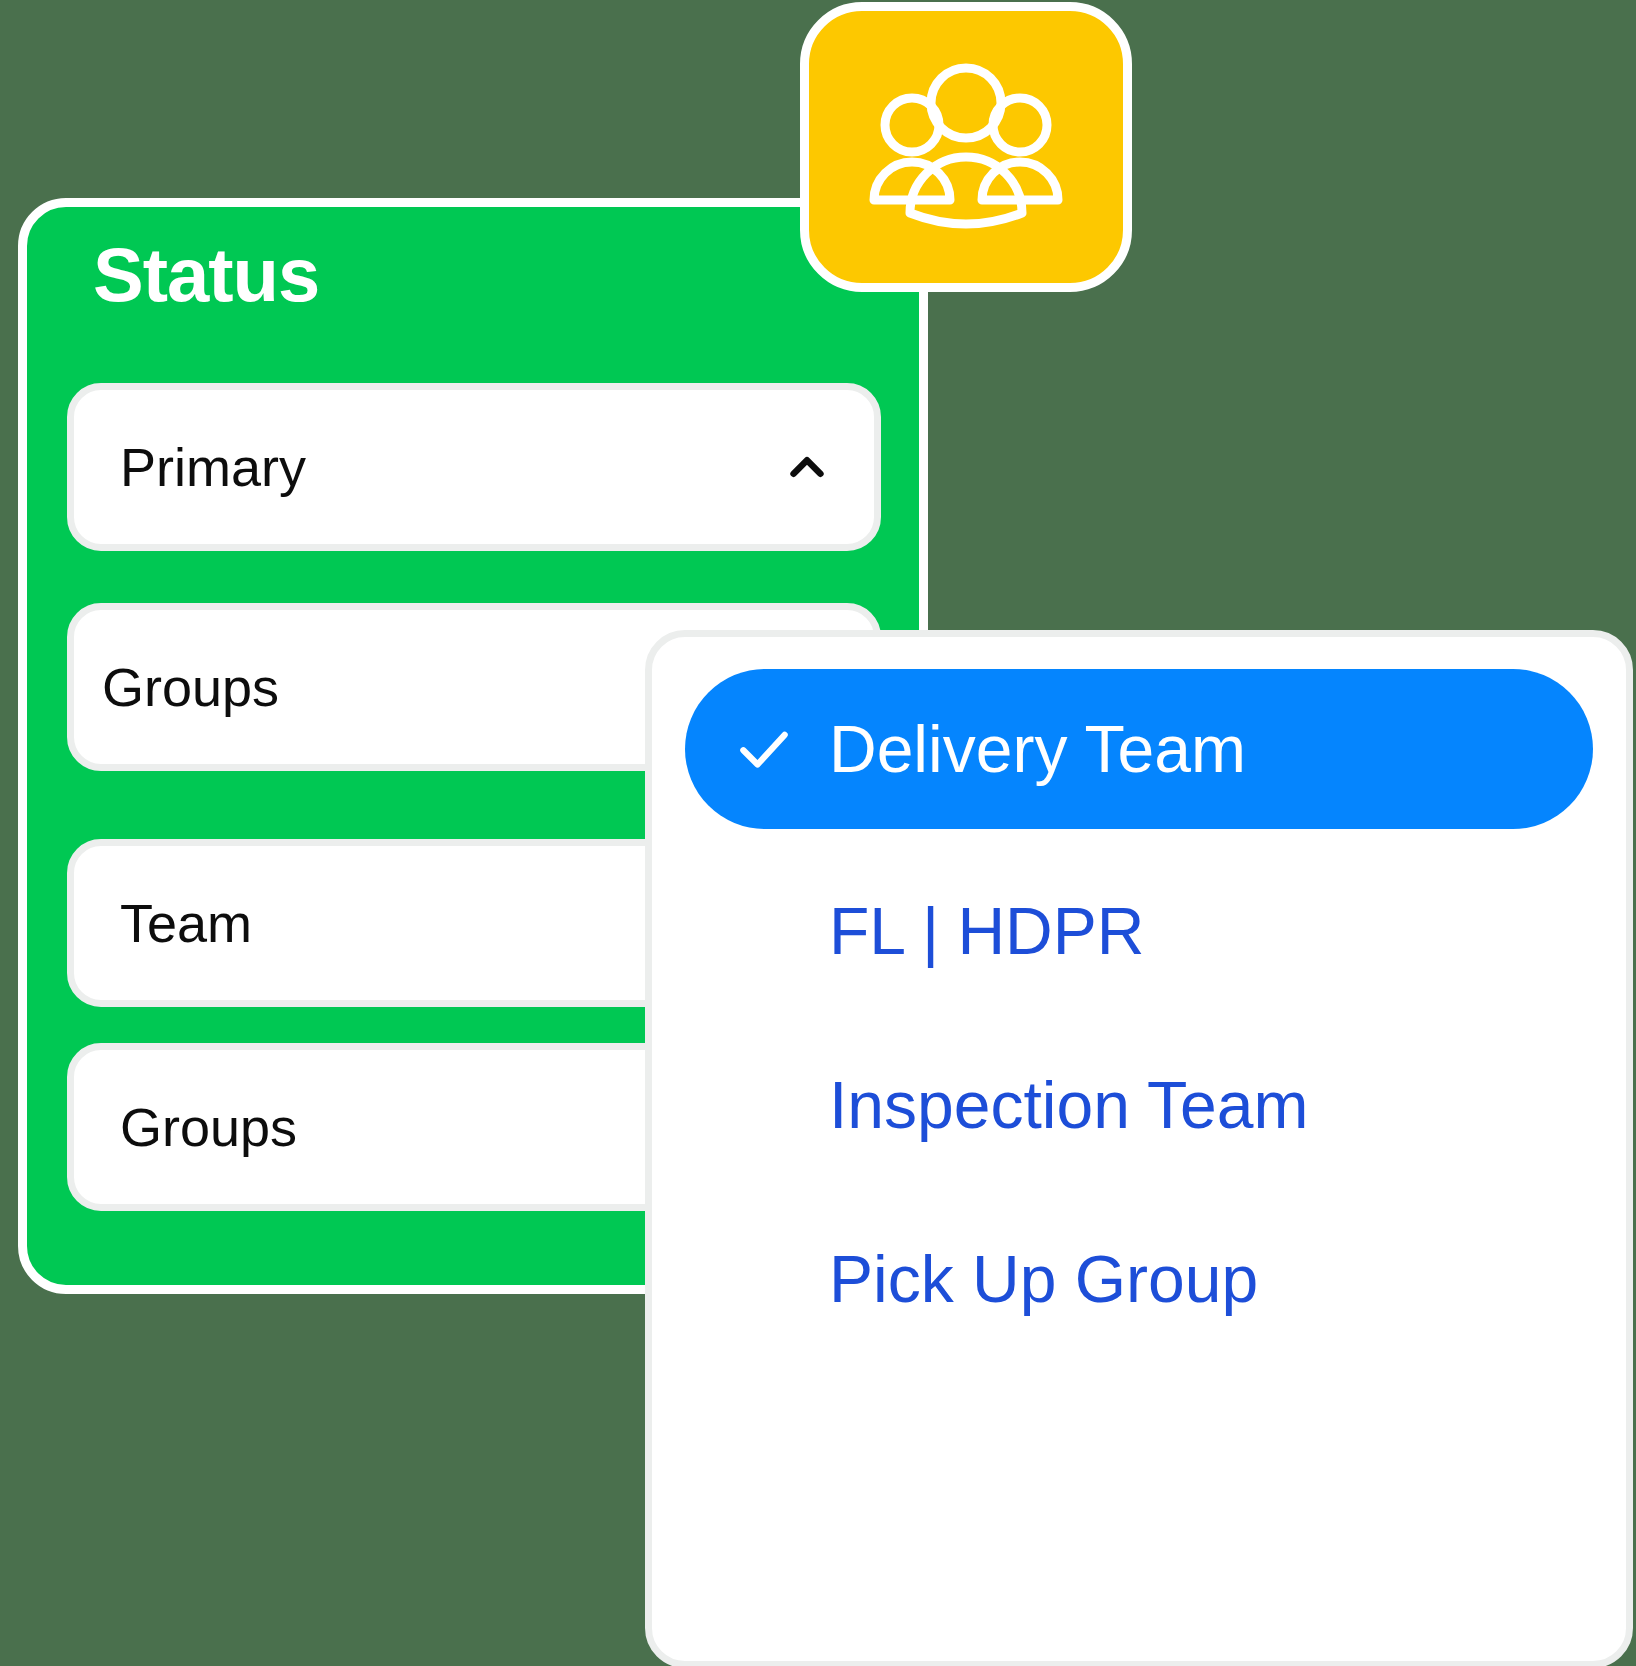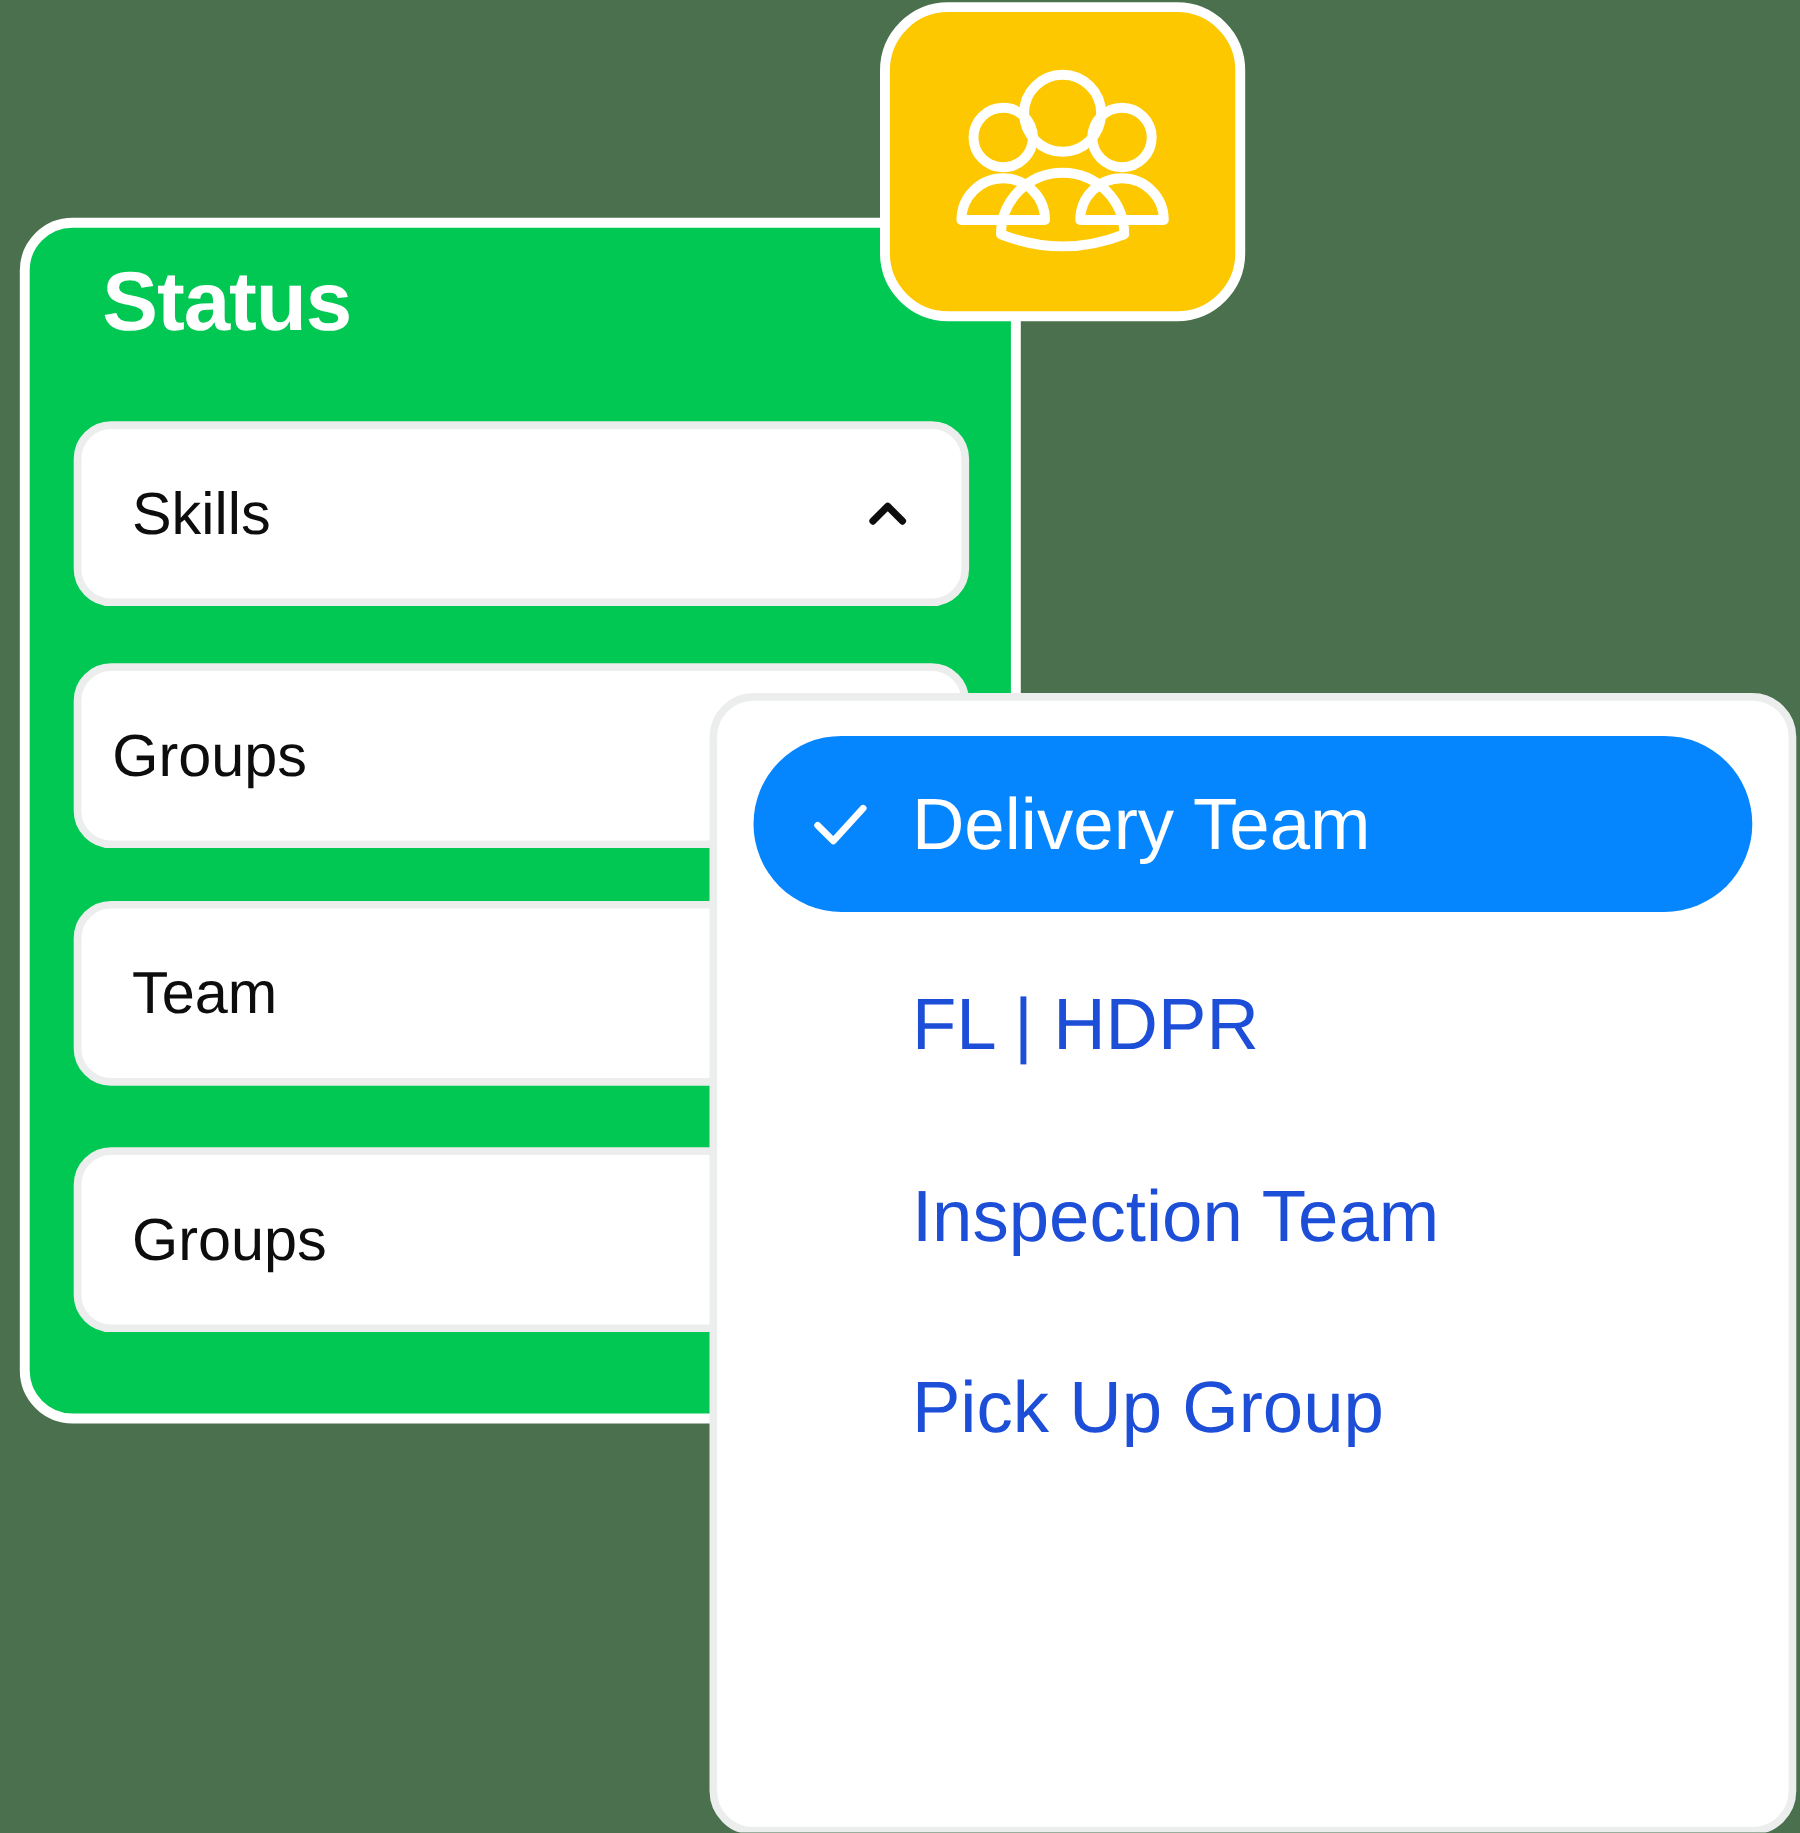--- a/index.html
+++ b/index.html
@@ -58,21 +58,21 @@
     justify-content: space-between;
     padding: 0 44px 0 46px;
   }
   .filter-field .field-label {
     font-size: 54px;
     color: #0d0d0d;
     line-height: 1;
   }
   #field-skills  { top: 176px; }
   #field-groups  { top: 396px; padding-left: 28px; }
-  #field-team    { top: 612px; }
+  #field-team    { top: 632px; }
   #field-status  { top: 836px; }
 
   .chevron-up {
     width: 46px;
     height: 46px;
     display: block;
     flex: 0 0 auto;
   }
 
   
@@ -154,21 +154,21 @@
 </head>
 <body>
 
 <div id="stage">
 
   <div class="filter-panel">
 
     <div class="filter-title">Status</div>
 
     <div class="filter-field" id="field-skills">
-      <span class="field-label">Skills</span>
+      <span class="field-label">Primary</span>
       <span>
         <svg class="chevron-up" viewBox="0 0 24 24" fill="none" stroke="#0d0d0d" stroke-width="3.4" stroke-linecap="round" stroke-linejoin="round">
           <polyline points="5,15.5 12,8.5 19,15.5"></polyline>
         </svg>
       </span>
     </div>
 
     <div class="filter-field" id="field-groups">
       <span class="field-label">Groups</span>
     </div>

